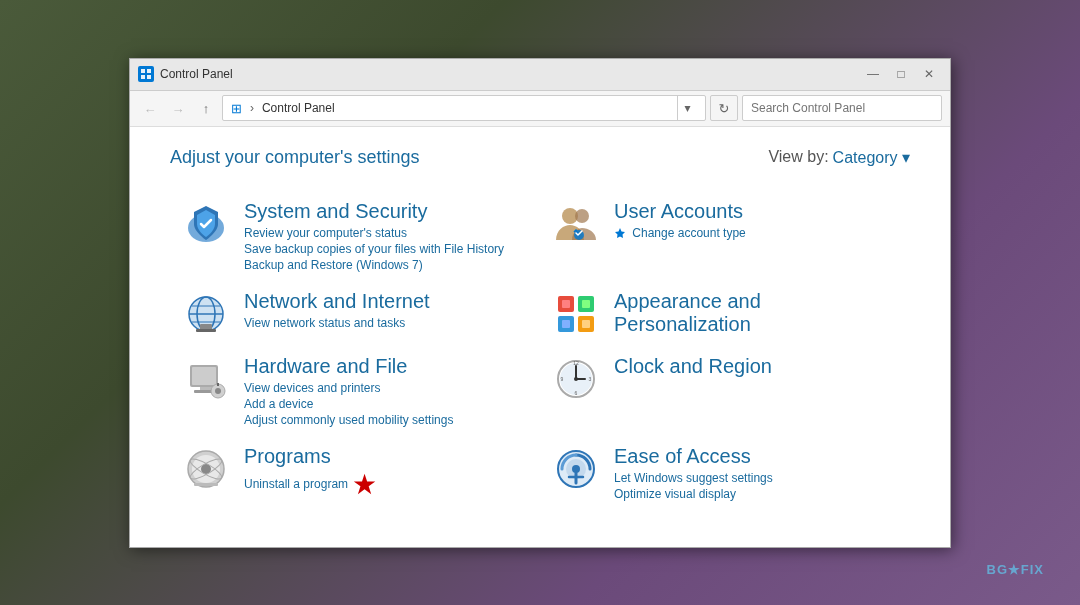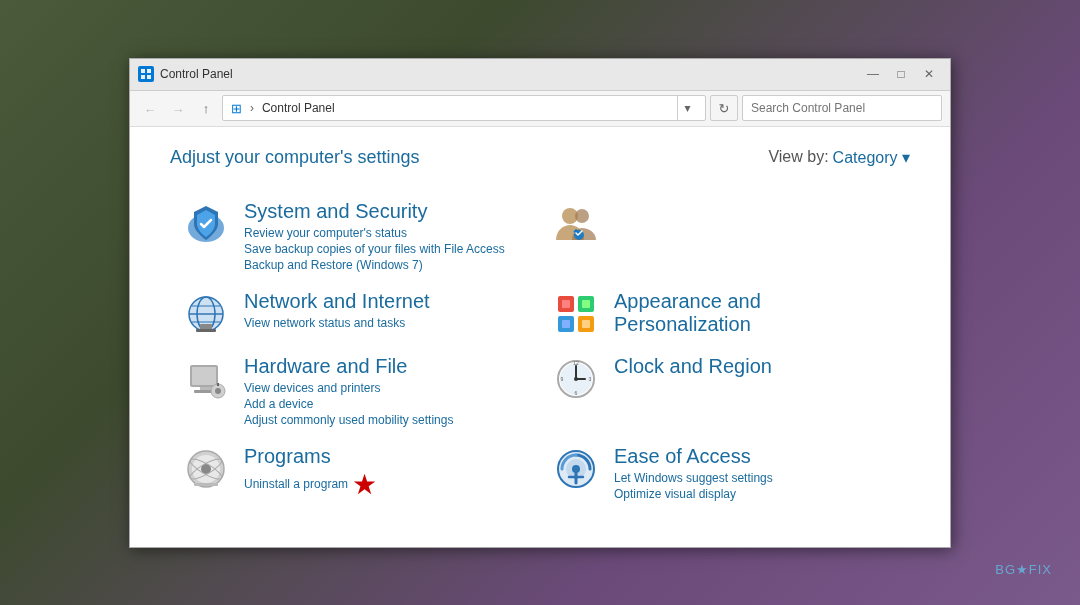--- a/index.html
+++ b/index.html
@@ -206,23 +206,23 @@
       font-size: 28px;
       margin-left: 4px;
       vertical-align: middle;
       line-height: 1;
     }
 
     
     .watermark {
       position: absolute;
       bottom: 28px;
-      right: 28px;
+      right: 36px;
       font-size: 13px;
-      font-weight: normal;
+      font-weight: bold;
       color: rgba(100,180,220,0.85);
       letter-spacing: 1px;
     }
   </style>
 </head>
 <body>
 
 <div class="window">
 
   <div class="title-bar">
@@ -274,36 +274,45 @@
           <svg width="44" height="44" viewBox="0 0 44 44">
             <ellipse cx="22" cy="26" rx="18" ry="14" fill="#5b9bd5" opacity="0.85"></ellipse>
             <path d="M22 4 L34 10 L34 22 C34 30 22 38 22 38 C22 38 10 30 10 22 L10 10 Z" fill="#2e75b6"></path>
             <path d="M22 8 L31 13 L31 22 C31 29 22 35 22 35 C22 35 13 29 13 22 L13 13 Z" fill="#4da3e8"></path>
             <path d="M17 22 L20 25 L27 18" stroke="white" stroke-width="2.5" fill="none" stroke-linecap="round" stroke-linejoin="round"></path>
           </svg>
         </div>
         <div class="category-text">
           <div class="category-title">System and Security</div>
           <a class="category-link">Review your computer's status</a>
-          <a class="category-link">Save backup copies of your files with File Access</a>
+          <a class="category-link">Save backup copies of your files with File History</a>
           <a class="category-link">Backup and Restore (Windows 7)</a>
         </div>
       </div>
 
       <div class="category-item">
         <div class="category-icon">
           <svg width="44" height="44" viewBox="0 0 44 44">
             <circle cx="16" cy="14" r="8" fill="#c8a87a"></circle>
             <path d="M2 38 C2 28 10 23 16 23 C22 23 30 28 30 38 Z" fill="#c8a87a"></path>
             <circle cx="28" cy="14" r="7" fill="#a07850" opacity="0.7"></circle>
             <path d="M18 38 C18 30 24 26 28 26 C34 26 42 30 42 38 Z" fill="#a07850" opacity="0.7"></path>
             <path d="M20 30 L22 28 L25 34" stroke="#0078d4" stroke-width="1.5" fill="none"></path>
             <circle cx="25" cy="33" r="5" fill="#0078d4" opacity="0.8"></circle>
             <path d="M22 31 L24 33 L28 29" stroke="white" stroke-width="1.5" fill="none" stroke-linecap="round" stroke-linejoin="round"></path>
           </svg>
+        </div>
+        <div class="category-text">
+          <div class="category-title">User Accounts</div>
+          <a class="category-link">
+            <svg width="12" height="12" viewBox="0 0 12 12" style="vertical-align:middle;margin-right:3px;">
+                <path d="M6 1 L7.5 4.5 L11 5 L8.5 7.5 L9 11 L6 9.5 L3 11 L3.5 7.5 L1 5 L4.5 4.5 Z" fill="#0078d4"></path>
+              </svg>
+            Change account type
+          </a>
         </div>
       </div>
 
       <div class="category-item">
         <div class="category-icon">
           <svg width="44" height="44" viewBox="0 0 44 44">
             <circle cx="22" cy="22" r="17" fill="#5b9bd5" opacity="0.3"></circle>
             <circle cx="22" cy="22" r="17" fill="none" stroke="#2e75b6" stroke-width="1.5"></circle>
             <ellipse cx="22" cy="22" rx="9" ry="17" fill="none" stroke="#2e75b6" stroke-width="1.5"></ellipse>
             <line x1="5" y1="22" x2="39" y2="22" stroke="#2e75b6" stroke-width="1.5"></line>

